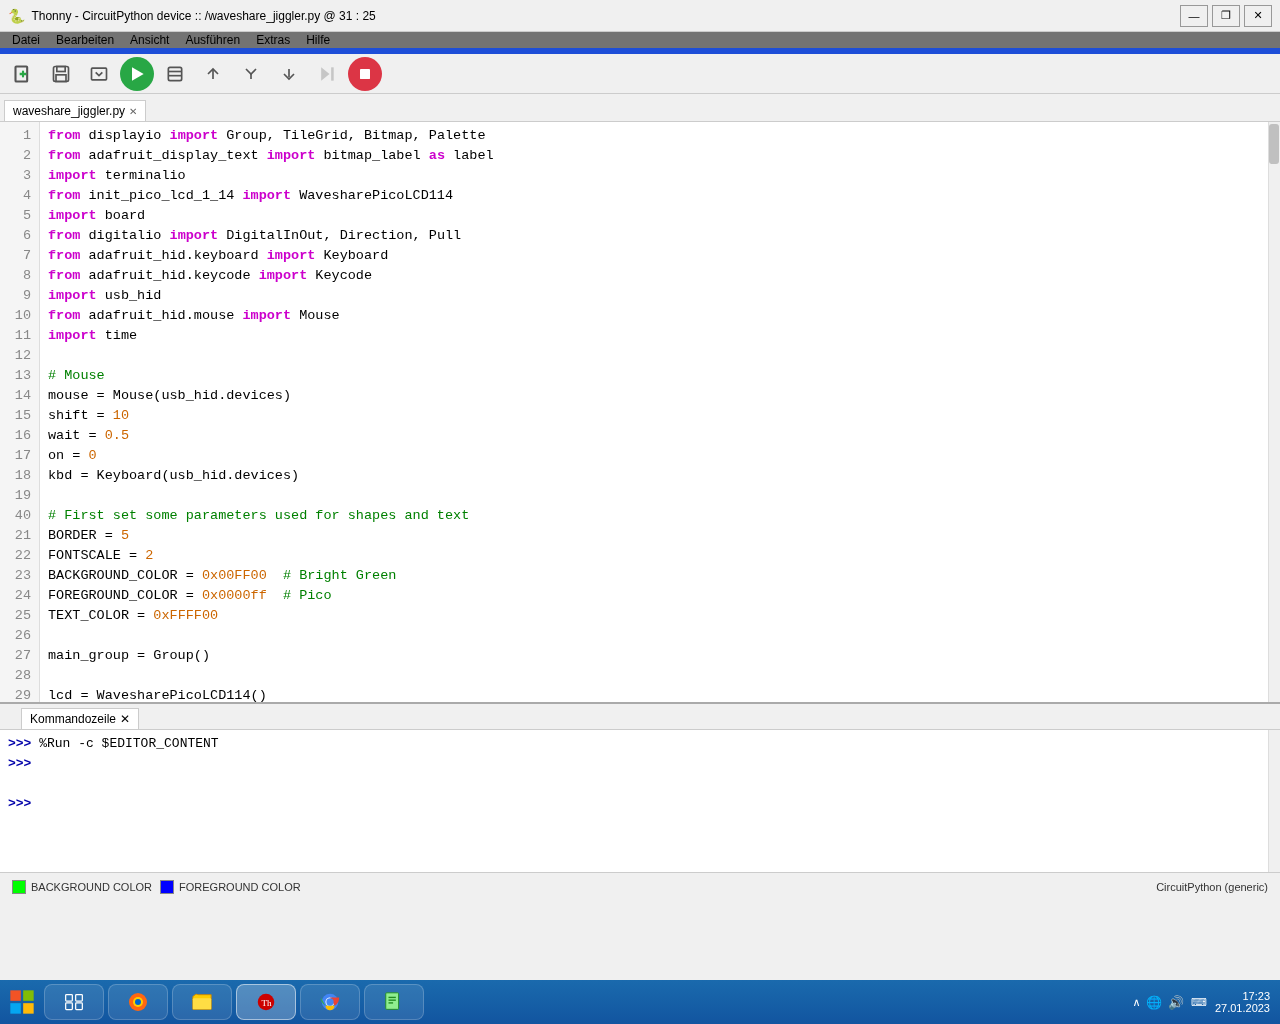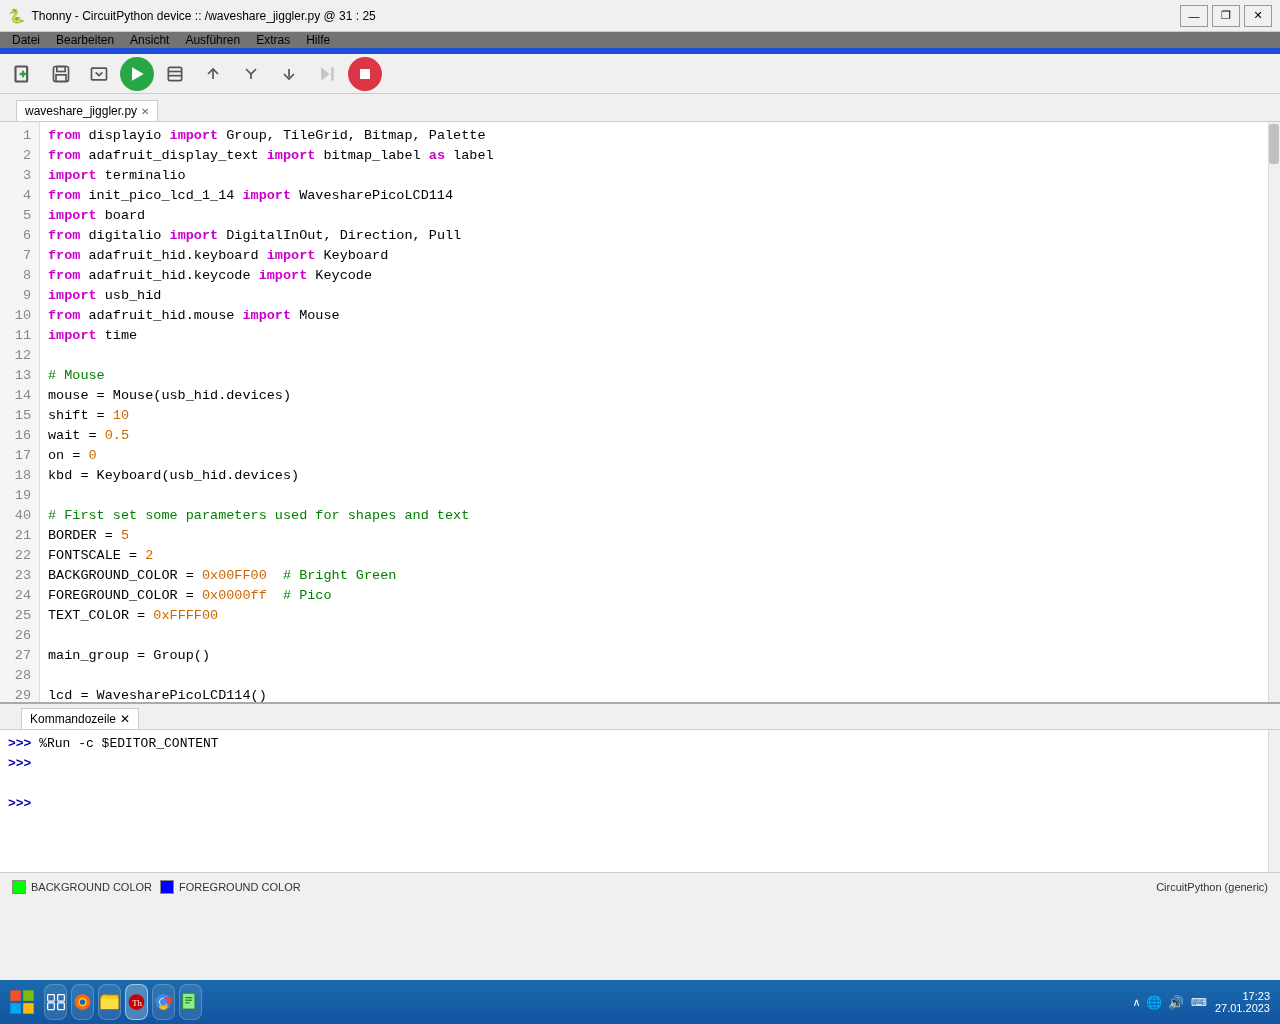--- a/index.html
+++ b/index.html
@@ -66,21 +66,21 @@
       border-radius: 3px;
     }
     .toolbar-btn svg { width: 20px; height: 20px; }
 
     
     #tabbar {
       background: #f0f0f0;
       height: 28px;
       display: flex;
       align-items: flex-end;
-      padding: 0 16px;
+      padding: 0 4px;
       border-bottom: 1px solid #ccc;
     }
     .tab {
       display: flex; align-items: center;
       background: #ffffff;
       border: 1px solid #ccc;
       border-bottom: none;
       padding: 3px 8px;
       font-size: 12px;
       cursor: pointer;
@@ -222,21 +222,21 @@
     #taskbar-left { display: flex; align-items: center; gap: 4px; }
     #start-btn {
       width: 36px; height: 36px;
       background: transparent;
       border: none;
       cursor: pointer;
       display: flex; align-items: center; justify-content: center;
     }
     .taskbar-app {
       display: flex; align-items: center; justify-content: center;
-      width: 23px; height: 36px;
+      width: 60px; height: 36px;
       background: rgba(255,255,255,0.1);
       border: 1px solid rgba(255,255,255,0.2);
       border-radius: 8px;
       cursor: pointer;
     }
     #taskbar-right { display: flex; align-items: center; gap: 8px; padding-right: 6px; }
     #system-tray { display: flex; align-items: center; gap: 6px; }
     #clock-area { text-align: right; color: white; font-size: 11px; }
 
     .color-swatch {

